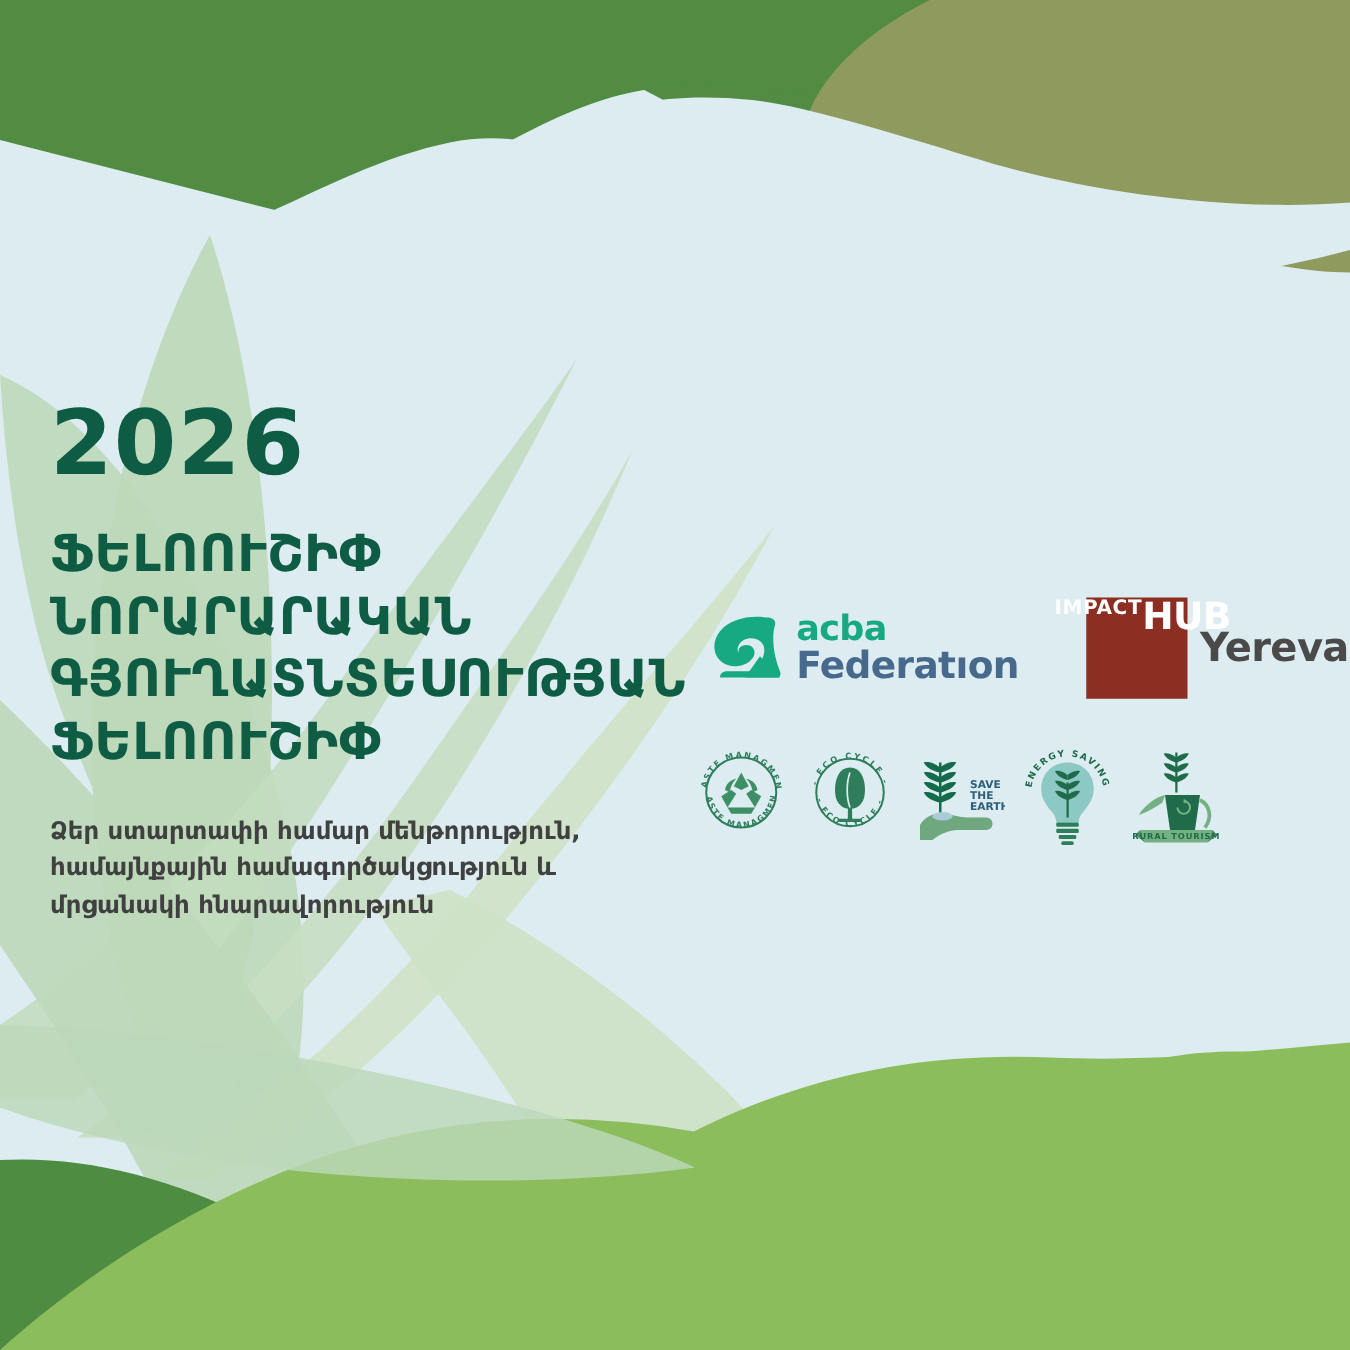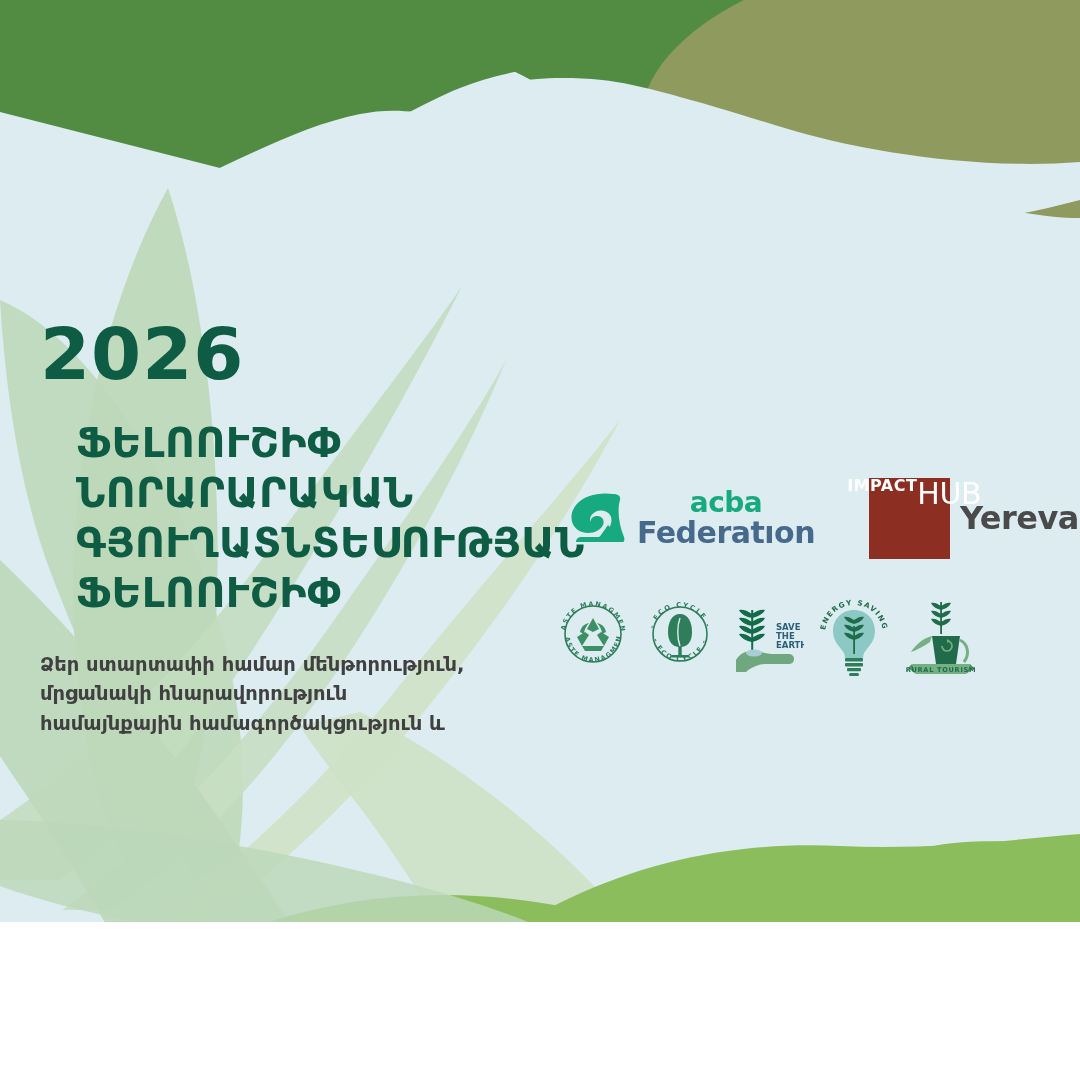--- a/index.html
+++ b/index.html
@@ -3,21 +3,21 @@
 <meta charset="utf-8">
 <style>
   html, body {
     margin: 0;
     padding: 0;
     background: #ffffff;
   }
   .poster {
     position: relative;
     width: 1080px;
-    height: 922px;
+    height: 1080px;
     overflow: hidden;
     background: #dcecf0;
     font-family: "DejaVu Sans", "Liberation Sans", sans-serif;
   }
   .bg-layer {
     position: absolute;
     inset: 0;
     width: 1080px;
     height: 1080px;
   }
@@ -40,21 +40,21 @@
     margin: 0 0 28px 0;
   }
   .headline {
     margin: 0;
     color: #0d5c43;
     font-size: 41px;
     font-weight: 700;
     line-height: 1.22;
     letter-spacing: 0.4px;
   }
-  .headline .hl-line { display: block; white-space: nowrap; margin-left: 36px; }
+  .headline .hl-line { display: block; white-space: nowrap; }
   .subtitle {
     margin: 32px 0 0 0;
     color: #404040;
     font-size: 19.5px;
     font-weight: 600;
     line-height: 1.5;
   }
   .subtitle .sub-line { display: block; white-space: nowrap; }
 
   
@@ -65,21 +65,20 @@
     width: 480px;
     height: 72px;
     z-index: 7;
     display: flex;
     align-items: center;
   }
   .acba-logo {
     display: flex;
     align-items: center;
     gap: 9px;
-    text-align: center;
   }
   .acba-mark { width: 58px; height: 52px; flex: 0 0 auto; }
   .acba-words { line-height: 1; }
   .acba-word-1 {
     display: block;
     font-size: 28px;
     font-weight: 700;
     color: #17a97f;
     letter-spacing: -0.5px;
     font-family: "DejaVu Sans", "Liberation Sans", sans-serif;
@@ -113,21 +112,21 @@
   .ihub-impact {
     color: #ffffff;
     font-size: 16px;
     font-weight: 700;
     letter-spacing: 0.5px;
     line-height: 1;
   }
   .ihub-hub {
     color: #ffffff;
     font-size: 30px;
-    font-weight: 400;
+    font-weight: 700;
     letter-spacing: -0.5px;
     line-height: 1.05;
   }
   .ihub-city {
     color: #4a4a4a;
     font-size: 32px;
     font-weight: 700;
     letter-spacing: -0.5px;
   }
 
@@ -221,22 +220,22 @@
   <div class="text-block">
     <div class="year">2026</div>
     <h1 class="headline">
       <span class="hl-line">ՖԵԼՈՈՒՇԻՓ</span>
       <span class="hl-line">ՆՈՐԱՐԱՐԱԿԱՆ</span>
       <span class="hl-line">ԳՅՈՒՂԱՏՆՏԵՍՈՒԹՅԱՆ</span>
       <span class="hl-line">ՖԵԼՈՈՒՇԻՓ</span>
     </h1>
     <p class="subtitle">
       <span class="sub-line">Ձեր ստարտափի համար մենթորություն,</span>
+      <span class="sub-line">համայնքային համագործակցություն և</span>
       <span class="sub-line">մրցանակի հնարավորություն</span>
-      <span class="sub-line">համայնքային համագործակցություն և</span>
     </p>
   </div>
 
   <div class="logo-row">
 
     <div class="acba-logo">
       <svg class="acba-mark" viewBox="0 0 58 52">
         <path fill="#17a97f" d="M43,2 C30,0 14,3 6,13 C-2,23 1,36 12,40 C21,43 30,39 33,33
                  C35,28 32,24 27,24 C23,24 20,27 21,30 C19,28 20,23 25,20
                  C31,17 39,19 41,25 C43,32 38,41 29,45 L12,45

